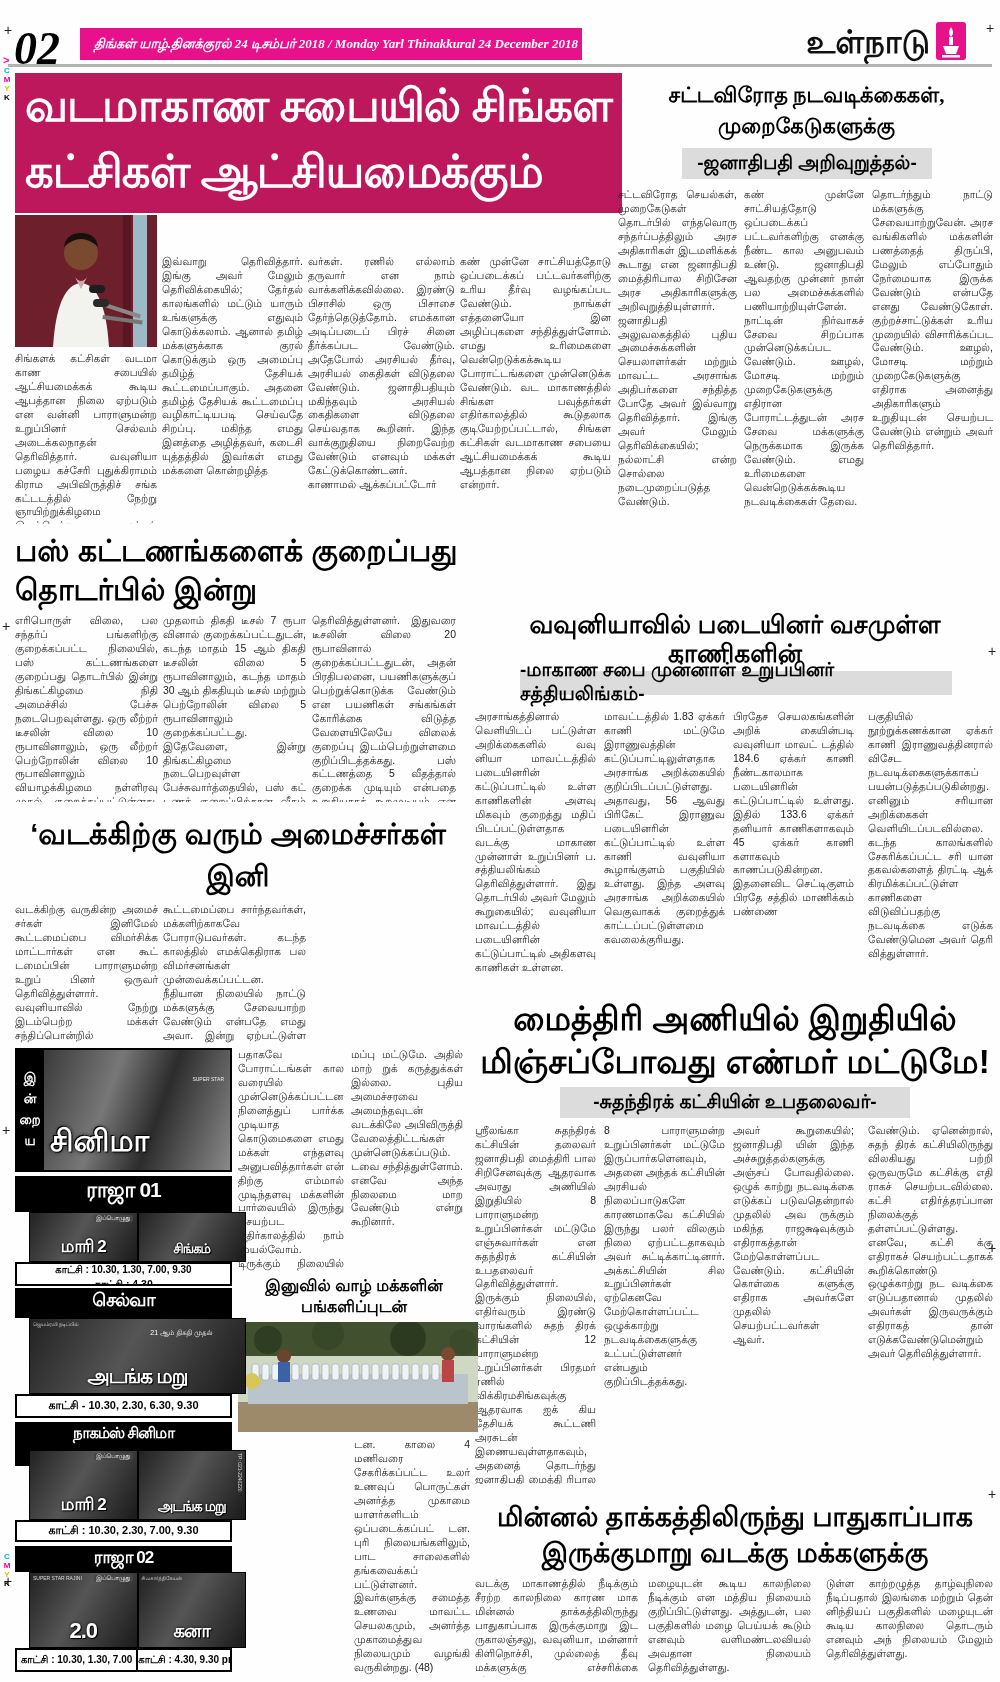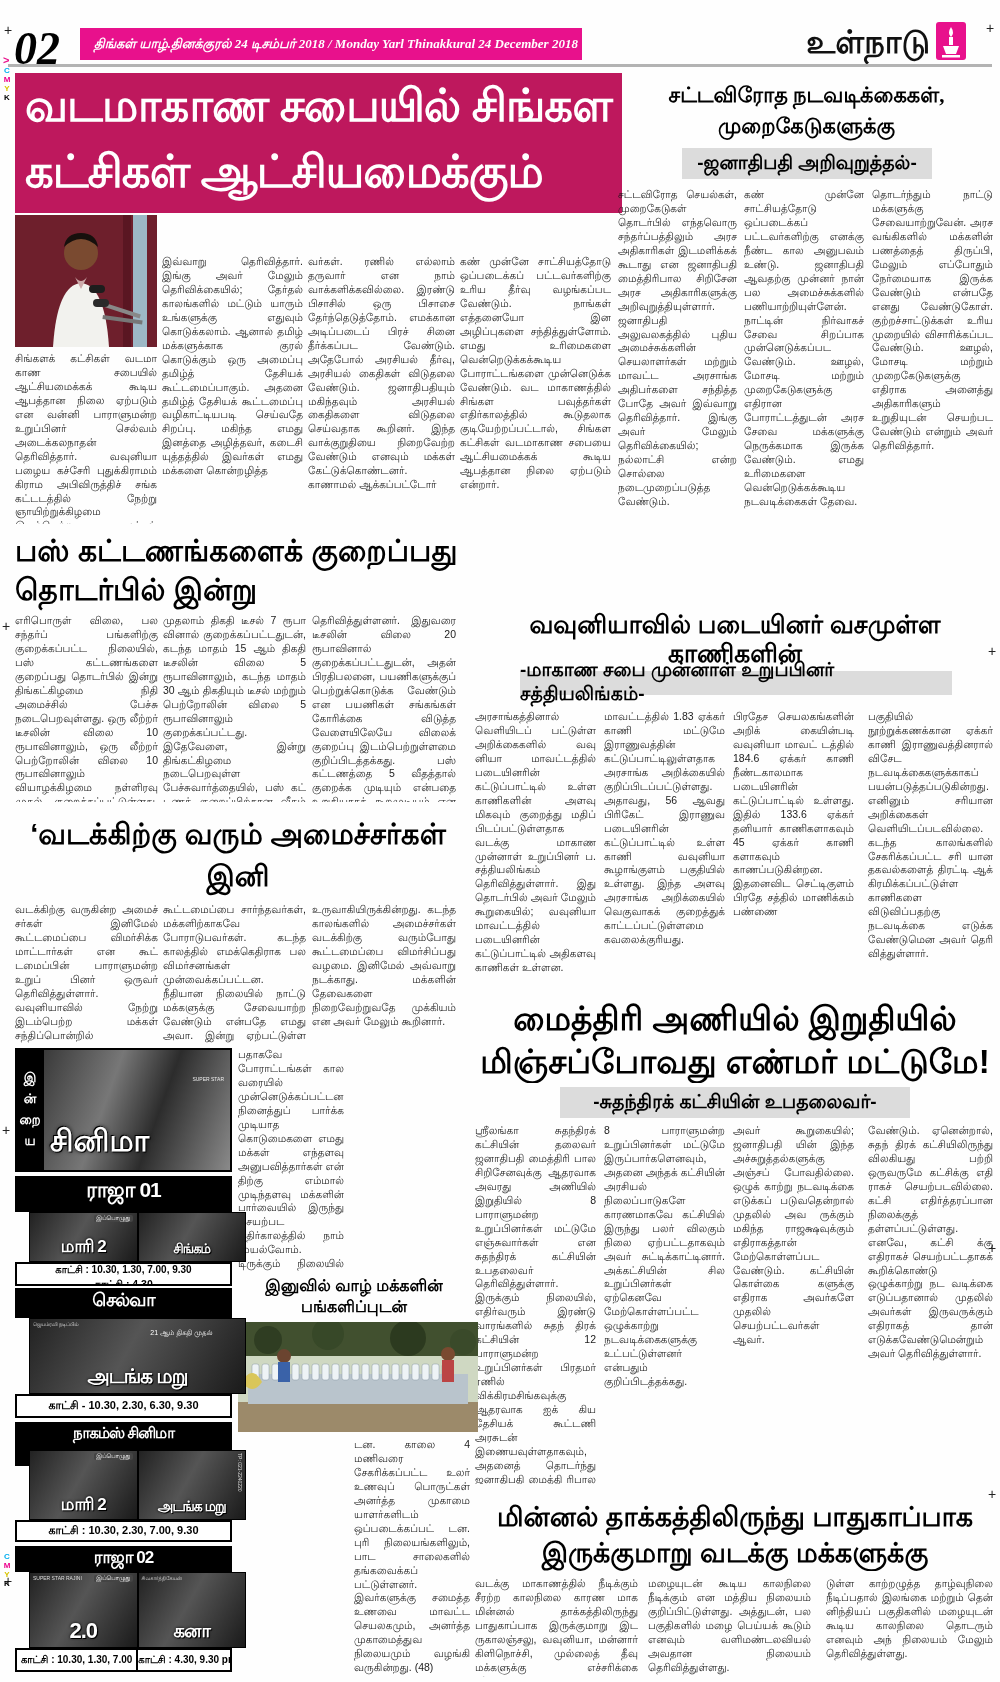--- a/index.html
+++ b/index.html
@@ -185,22 +185,22 @@
   <div class="abs body-text b-c1">எரிபொருள் விலை, பல சந்தர்ப் பங்களிற்கு குறைக்கப்பட்ட நிலையில், பஸ் கட்டணங்களை குறைப்பது தொடர்பில் இன்று திங்கட்கிழமை நிதி அமைச்சில் பேச்சு நடைபெறவுள்ளது. ஒரு லீற்றர் டீசலின் விலை 10 ரூபாவினாலும், ஒரு லீற்றர் பெற்றோலின் விலை 10 ரூபாவினாலும் வியாழக்கிழமை நள்ளிரவு முதல் குறைக்கப்பட்டுள்ளது. இதற்கு முன்னர், மூன்று சந்தர்ப்பங்களில் டீசலின் விலை குறைக்கப்பட்டது. கடந்த மாதம்</div>
   <div class="abs body-text b-c2">முதலாம் திகதி டீசல் 7 ரூபா வினால் குறைக்கப்பட்டதுடன், கடந்த மாதம் 15 ஆம் திகதி டீசலின் விலை 5 ரூபாவினாலும், கடந்த மாதம் 30 ஆம் திகதியும் டீசல் மற்றும் பெற்றோலின் விலை 5 ரூபாவினாலும் குறைக்கப்பட்டது. இதேவேளை, இன்று திங்கட்கிழமை நடைபெறவுள்ள பேச்சுவார்த்தையில், பஸ் கட் டணக் குறைப்பிற்கான வீதம் தொடர்பில் இணக்கம் எட்டப் படலாம் என தனியார் பஸ் சங்கங் களின் பிரதிநிதிகள் நம்பிக்கை</div>
   <div class="abs body-text b-c3">தெரிவித்துள்ளனர். இதுவரை டீசலின் விலை 20 ரூபாவினால் குறைக்கப்பட்டதுடன், அதன் பிரதிபலனை, பயணிகளுக்குப் பெற்றுக்கொடுக்க வேண்டும் என பயணிகள் சங்கங்கள் கோரிக்கை விடுத்த வேளையிலேயே விலைக் குறைப்பு இடம்பெற்றுள்ளமை குறிப்பிடத்தக்கது. பஸ் கட்டணத்தை 5 வீதத்தால் குறைக்க முடியும் என்பதை உறுதியாகக் கூறமுடியும் என தனியார் பஸ் சங்கங்கள் சம்மேளனத்தின் செயலாளர் அஞ்சன பிரியஞ்ஜித் தெரிவித்துள்ளார்.</div>
 
   <div class="abs hl center mi-hl">
     <div>‘வடக்கிற்கு வரும் அமைச்சர்கள் இனி</div>
     <div>கூட்டமைப்பை விமர்சிக்கமாட்டார்கள்’</div>
   </div>
   <div class="abs body-text mi-c1">வடக்கிற்கு வருகின்ற அமைச் சர்கள் இனிமேல் கூட்டமைப்பை விமர்சிக்க மாட்டார்கள் என கூட் டமைப்பின் பாராளுமன்ற உறுப் பினர் ஒருவர் தெரிவித்துள்ளார். வவுனியாவில் நேற்று இடம்பெற்ற மக்கள் சந்திப்பொன்றில் உரையாற்றும் போதே அவர் இவ்வாறு தெரிவித்தார்.</div>
   <div class="abs body-text mi-c2">கூட்டமைப்பை சார்ந்தவர்கள், மக்களிற்காகவே போராடுபவர்கள். கடந்த காலத்தில் எமக்கெதிராக பல விமர்சனங்கள் முன்வைக்கப்பட்டன. நீதியான நிலையில் நாட்டு மக்களுக்கு சேவையாற்ற வேண்டும் என்பதே எமது அவா. இன்று ஏற்பட்டுள்ள நிலைமை</div>
-  <div class="abs body-text mi-c3">உருவாகியிருக்கின்றது. கடந்த காலங்களில் அமைச்சர்கள் வடக்கிற்கு வரும்போது கூட்டமைப்பை விமர்சிப்பது வழமை. இனிமேல் அவ்வாறு நடக்காது. மக்களின் தேவைகளை நிறைவேற்றுவதே முக்கியம் என அவர் மேலும் கூறினார்.</div>
   <div class="abs body-text mi-c4">பதாகவே போராட்டங்கள் கால வரையில் முன்னெடுக்கப்பட்டன. நினைத்துப் பார்க்க முடியாத கொடுமைகளை எமது மக்கள் எந்தளவு அனுபவித்தார்கள் என் திற்கு எம்மால் முடிந்தளவு மக்களின் பார்வையில் இருந்து செயற்பட எதிர்காலத்தில் நாம் முயல்வோம். டிருக்கும் நிலையில் மக்களுக்கான சேவைகள் தொடரும்.</div>
+  <div class="abs body-text mi-c5">மப்பு மட்டுமே. அதில் மாற் றுக் கருத்துக்கள் இல்லை. புதிய அமைச்சரவை அமைந்தவுடன் வடக்கிலே அபிவிருத்தி வேலைத்திட்டங்கள் முன்னெடுக்கப்படும். டவை சந்தித்துள்ளோம். எனவே அந்த நிலைமை மாற வேண்டும் என்று கூறினார்.</div>
 
   <div class="abs hl center v-hl">
     <div>வவுனியாவில் படையினர் வசமுள்ள காணிகளின்</div>
 
   </div>
   <div class="abs gray-bar v-byline">-மாகாண சபை முன்னாள் உறுப்பினர் சத்தியலிங்கம்-</div>
   <div class="abs body-text v-c1">அரசாங்கத்தினால் வெளியிடப் பட்டுள்ள அறிக்கைகளில் வவு னியா மாவட்டத்தில் படையினரின் கட்டுப்பாட்டில் உள்ள காணிகளின் அளவு மிகவும் குறைத்து மதிப் பிடப்பட்டுள்ளதாக வடக்கு மாகாண முன்னாள் உறுப்பினர் ப. சத்தியலிங்கம் தெரிவித்துள்ளார். இது தொடர்பில் அவர் மேலும் கூறுகையில்; வவுனியா மாவட்டத்தில் படையினரின் கட்டுப்பாட்டில் அதிகளவு காணிகள் உள்ளன.</div>
   <div class="abs body-text v-c2">மாவட்டத்தில் 1.83 ஏக்கர் காணி மட்டுமே இராணுவத்தின் கட்டுப்பாட்டிலுள்ளதாக அரசாங்க அறிக்கையில் குறிப்பிடப்பட்டுள்ளது. அதாவது, 56 ஆவது பிரிகேட் இராணுவ படையினரின் கட்டுப்பாட்டில் உள்ள காணி வவுனியா கூழாங்குளம் பகுதியில் உள்ளது. இந்த அளவு அரசாங்க அறிக்கையில் வெகுவாகக் குறைத்துக் காட்டப்பட்டுள்ளமை கவலைக்குரியது.</div>
   <div class="abs body-text v-c3">பிரதேச செயலகங்களின் அறிக் கையின்படி வவுனியா மாவட் டத்தில் 184.6 ஏக்கர் காணி நீண்டகாலமாக படையினரின் கட்டுப்பாட்டில் உள்ளது. இதில் 133.6 ஏக்கர் தனியார் காணிகளாகவும் 45 ஏக்கர் காணி களாகவும் காணப்படுகின்றன. இதனைவிட செட்டிகுளம் பிரதே சத்தில் மாணிக்கம் பண்ணை</div>
   <div class="abs body-text v-c4">பகுதியில் நூற்றுக்கணக்கான ஏக்கர் காணி இராணுவத்தினரால் விசேட நடவடிக்கைகளுக்காகப் பயன்படுத்தப்படுகின்றது. எனினும் சரியான அறிக்கைகள் வெளியிடப்படவில்லை. கடந்த காலங்களில் சேகரிக்கப்பட்ட சரி யான தகவல்களைத் திரட்டி ஆக் கிரமிக்கப்பட்டுள்ள காணிகளை விடுவிப்பதற்கு நடவடிக்கை எடுக்க வேண்டுமென அவர் தெரி வித்துள்ளார்.</div>

